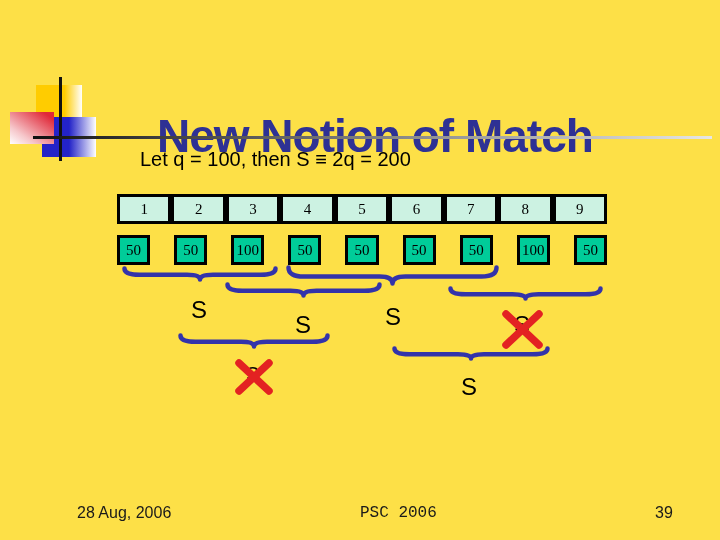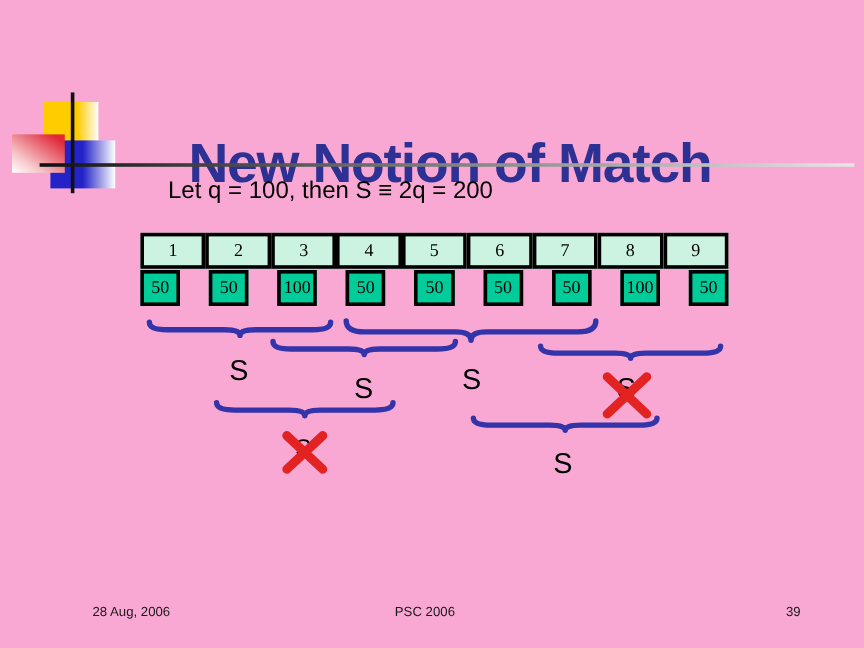--- a/index.html
+++ b/index.html
@@ -1,17 +1,17 @@
 <!DOCTYPE html>
 <html><head>
 <meta charset="utf-8">
 <style>
   html,body { margin:0; padding:0; background:#fff; }
   .slide {
-    position:relative; width:720px; height:540px; background:#f9a8d4;
+    position:relative; width:720px; height:540px; background:#fde047;
     overflow:hidden; font-family:"Liberation Sans", sans-serif;
   }
   
   .sq { position:absolute; }
   .sq.yellow { left:36px; top:85px;  width:46px; height:33px; z-index:1;
                background:linear-gradient(90deg,#FFCC00 62%,#FFFFFF 100%); }
   .sq.blue   { left:42px; top:117px; width:54px; height:40px; z-index:2;
                background:linear-gradient(90deg,#2323C8 50%,#FFFFFF 100%); }
   .sq.red    { left:10px; top:112px; width:44px; height:32px; z-index:3;
                background:linear-gradient(215deg,#E02838 12%,#F6C7CB 72%,#FFFFFF 100%); }
@@ -20,33 +20,33 @@
   .hrule { position:absolute; left:33px; top:136px; width:679px; height:3px; z-index:4;
            background:linear-gradient(to right,#101010 0%,#3d3d3d 18%,#8a8a8a 55%,#e6e6e6 100%); }
 
   .title { position:absolute; left:157px; top:82px; width:470px;
            font-size:46px; font-weight:bold; letter-spacing:-1px; line-height:1.0;
            color:#2E3194; white-space:nowrap; }
   .subtitle { position:absolute; left:140px; top:148px; font-size:20px; color:#000; }
 
   .band { position:absolute; left:117px; width:490px; height:30px; display:flex; z-index:2; }
   .band-index  { top:194px; }
-  .band-values { top:225px;gap:24px; }
+  .band-values { top:235px;gap:24px; }
   .cell { flex:1; border:3px solid #000; display:flex; align-items:center;
           justify-content:center; font-family:"Liberation Serif", serif;
           font-size:15px; color:#000; box-sizing:border-box; }
 
   .diagram-layer { position:absolute; left:0; top:0; width:720px; height:540px; z-index:3; }
   .diagram-layer svg { position:absolute; overflow:visible; }
   .s-label { position:absolute; color:#000; line-height:1; font-family:"Liberation Sans", sans-serif; }
 
-  .footer { position:absolute; left:0; top:0; width:720px; height:540px; font-size:11px; color:#1a1a1a; }
+  .footer { position:absolute; left:0; top:0; width:720px; height:540px; font-size:16px; color:#1a1a1a; }
   .footer span { position:absolute; top:504px; white-space:nowrap; }
   .f-date  { left:77px; }
-  .f-venue { left:329px; }
+  .f-venue { left:360px;font-family:Liberation Mono, monospace; }
   .f-page  { left:655px; }
 </style>
 </head>
 <body>
 
 <div class="slide">
 
   <div class="sq yellow"></div>
   <div class="sq blue"></div>
   <div class="sq red"></div>

